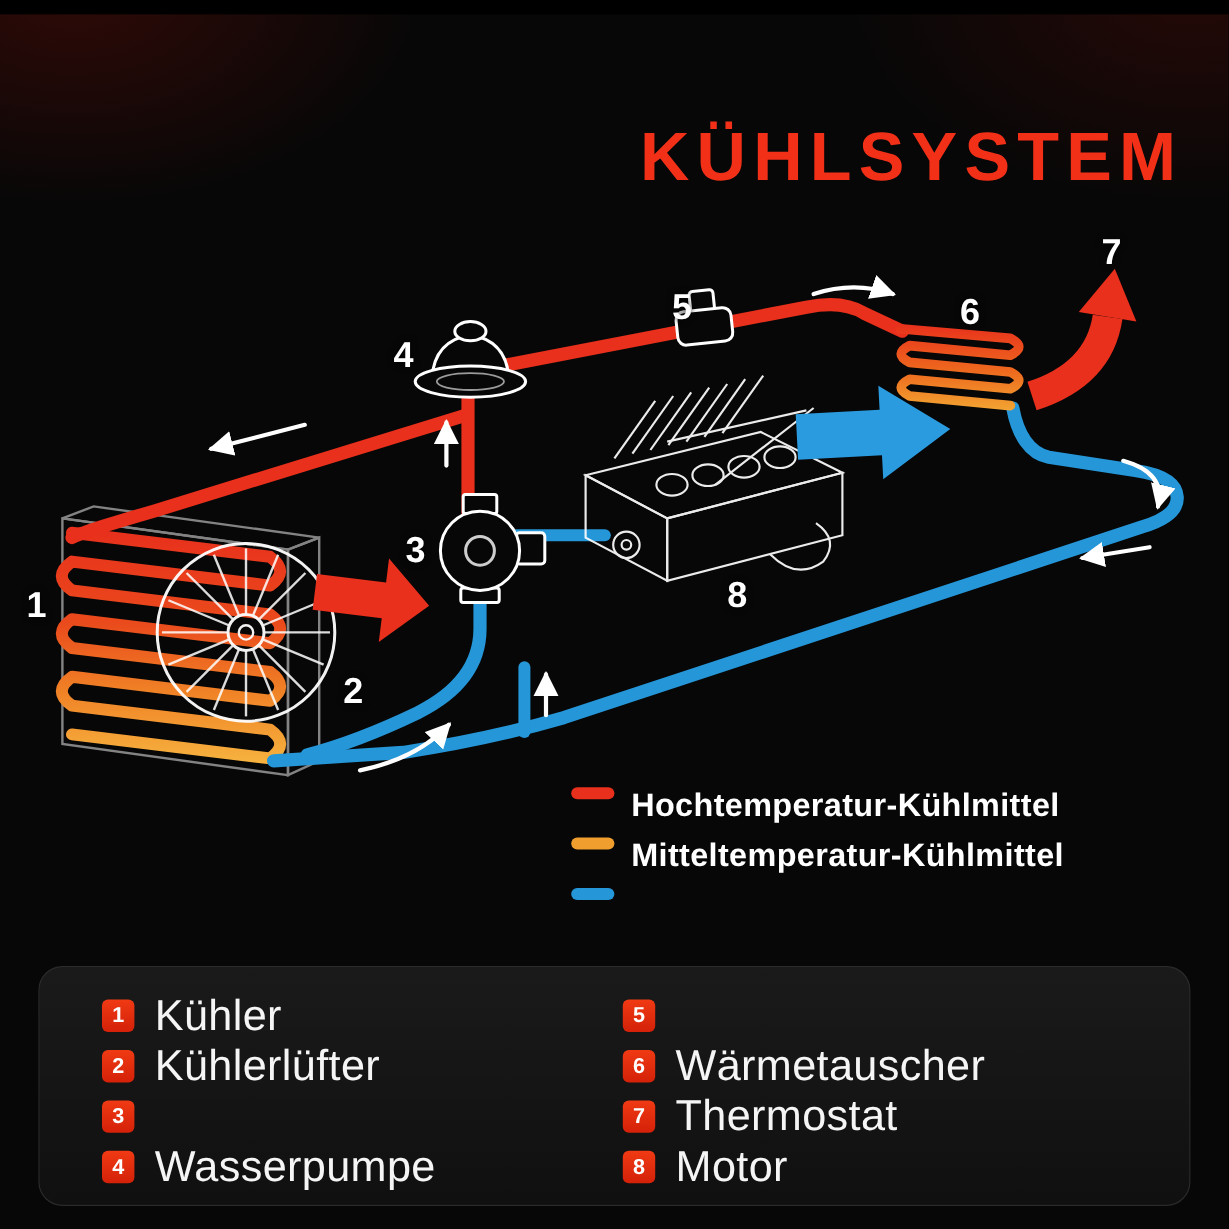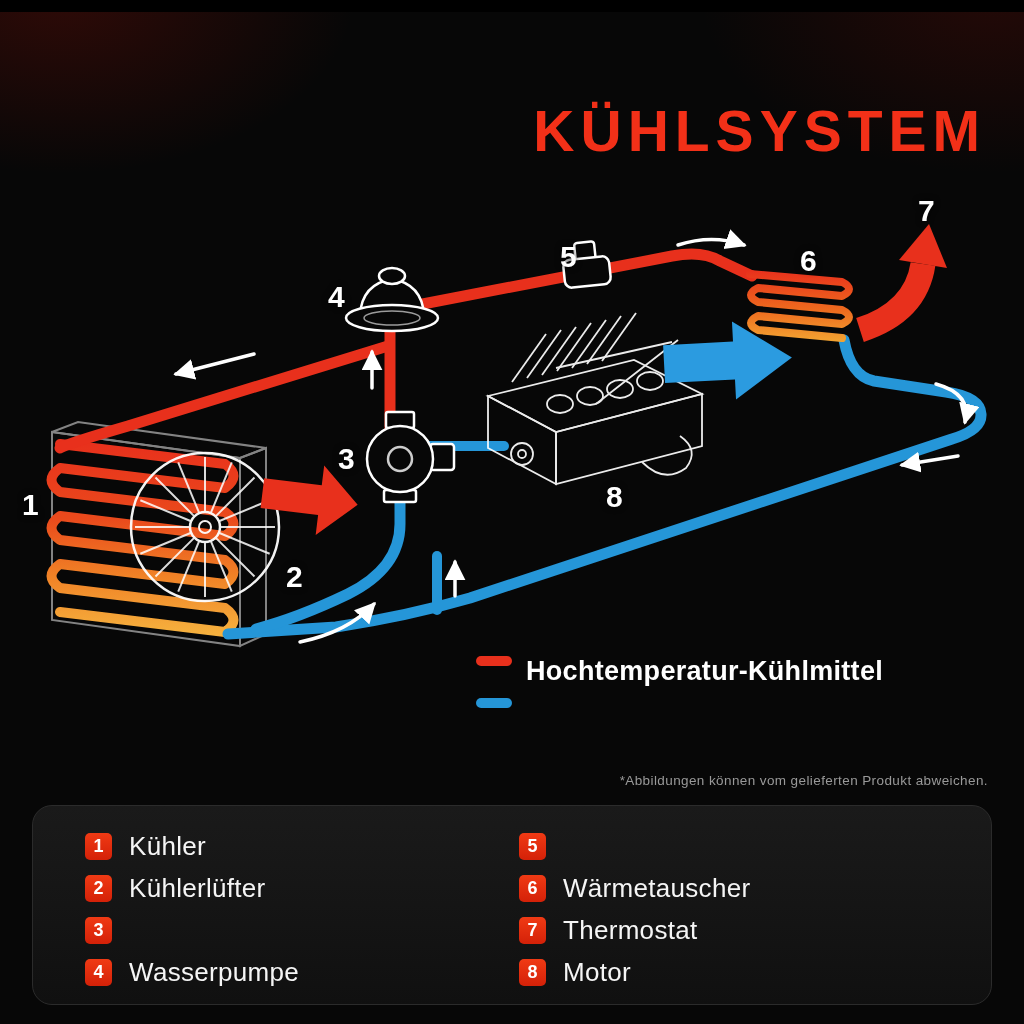--- a/index.html
+++ b/index.html
@@ -38,21 +38,21 @@
   }
   .parts-col{position:absolute;top:19px;display:flex;flex-direction:column;}
   .col-1{left:52px;}
   .col-2{left:486px;}
   .part-row{display:flex;align-items:center;gap:17px;height:42px;}
   .badge{
     width:27px;height:27px;border-radius:5px;background:linear-gradient(180deg,#f03a14,#d42108);
     color:#ffffff;font-size:18px;font-weight:700;display:flex;align-items:center;justify-content:center;
     flex:0 0 auto;
   }
-  .part-label{color:#f5f5f5;font-size:26px;font-weight:500;letter-spacing:.3px;white-space:nowrap;}
+  .part-label{color:#f5f5f5;font-size:36px;font-weight:500;letter-spacing:.3px;white-space:nowrap;}
 </style>
 </head>
 <body>
 
 <div class="stage">
 
   <div class="title">KÜHLSYSTEM</div>
 
   <svg class="diagram-svg" width="1024" height="1024" viewBox="0 0 1024 1024">
     <defs>
@@ -197,25 +197,28 @@
   <div class="dmark" style="left:800px;top:234px;">6</div>
   <div class="dmark" style="left:918px;top:184px;">7</div>
   <div class="dmark" style="left:606px;top:470px;">8</div>
 
   <div class="legend">
     <div class="legend-row">
       <span class="legend-dash dash-hot"></span>
       <span class="legend-label">Hochtemperatur-Kühlmittel</span>
     </div>
     <div class="legend-row">
+      <span class="legend-dash dash-mid"></span>
+      <span class="legend-label">Mitteltemperatur-Kühlmittel</span>
+    </div>
+    <div class="legend-row">
       <span class="legend-dash dash-cold"></span>
     </div>
   </div>
 
-  <div class="footnote">*Abbildungen können vom gelieferten Produkt abweichen.</div>
 
   <div class="parts-panel">
     <div class="parts-col col-1">
       <div class="part-row">
         <span class="badge">1</span>
         <span class="part-label">Kühler</span>
       </div>
       <div class="part-row">
         <span class="badge">2</span>
         <span class="part-label">Kühlerlüfter</span>

